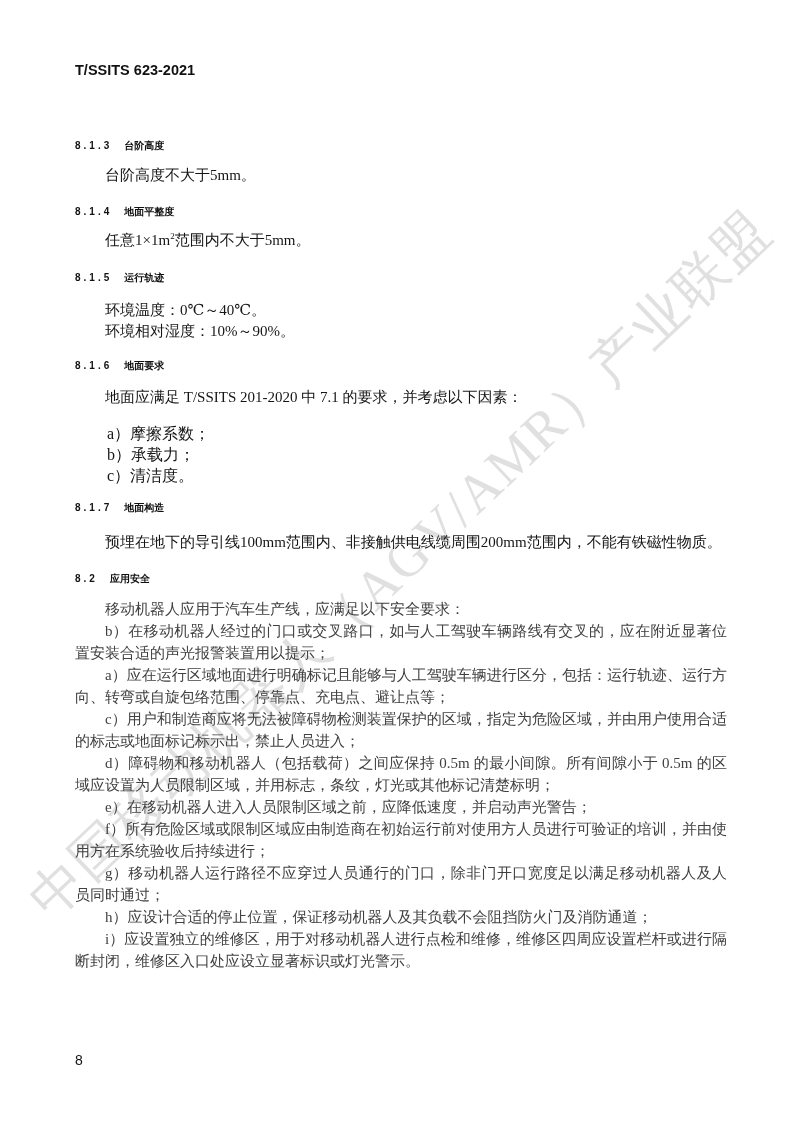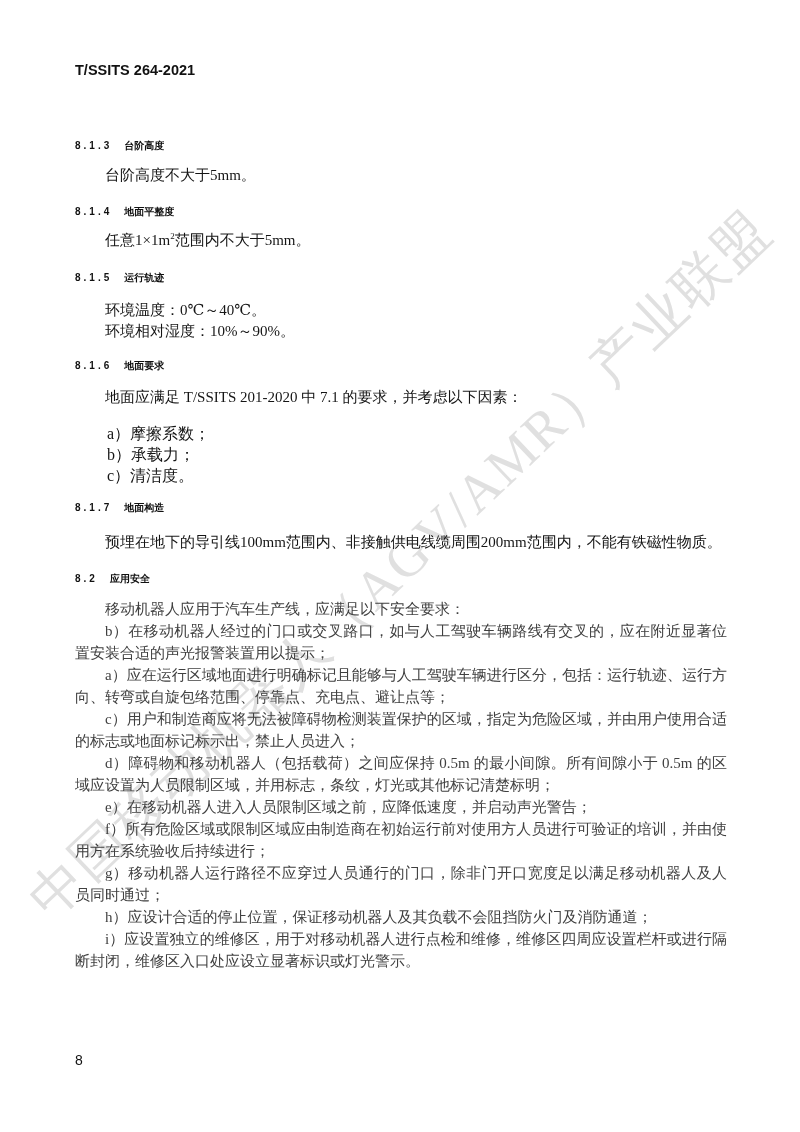--- a/index.html
+++ b/index.html
@@ -113,21 +113,21 @@
 </style>
 </head>
 <body>
 
 <div class="page">
 
   <div class="watermark">中国移动机器人（AGV/AMR）产业联盟</div>
 
   <div class="content">
 
-    <div class="doc-header">T/SSITS 264-2021</div>
+    <div class="doc-header">T/SSITS 623-2021</div>
 
     <div class="sec-heading mt-h813">
       <span class="sec-num">8.1.3</span><span class="sec-title">台阶高度</span>
     </div>
     <p class="para mt-p1">台阶高度不大于5mm。</p>
 
     <div class="sec-heading mt-h814">
       <span class="sec-num">8.1.4</span><span class="sec-title">地面平整度</span>
     </div>
     <p class="para mt-p2"><span>任意1×1m</span><sup class="sq">2</sup><span>范围内不大于5mm。</span></p>

